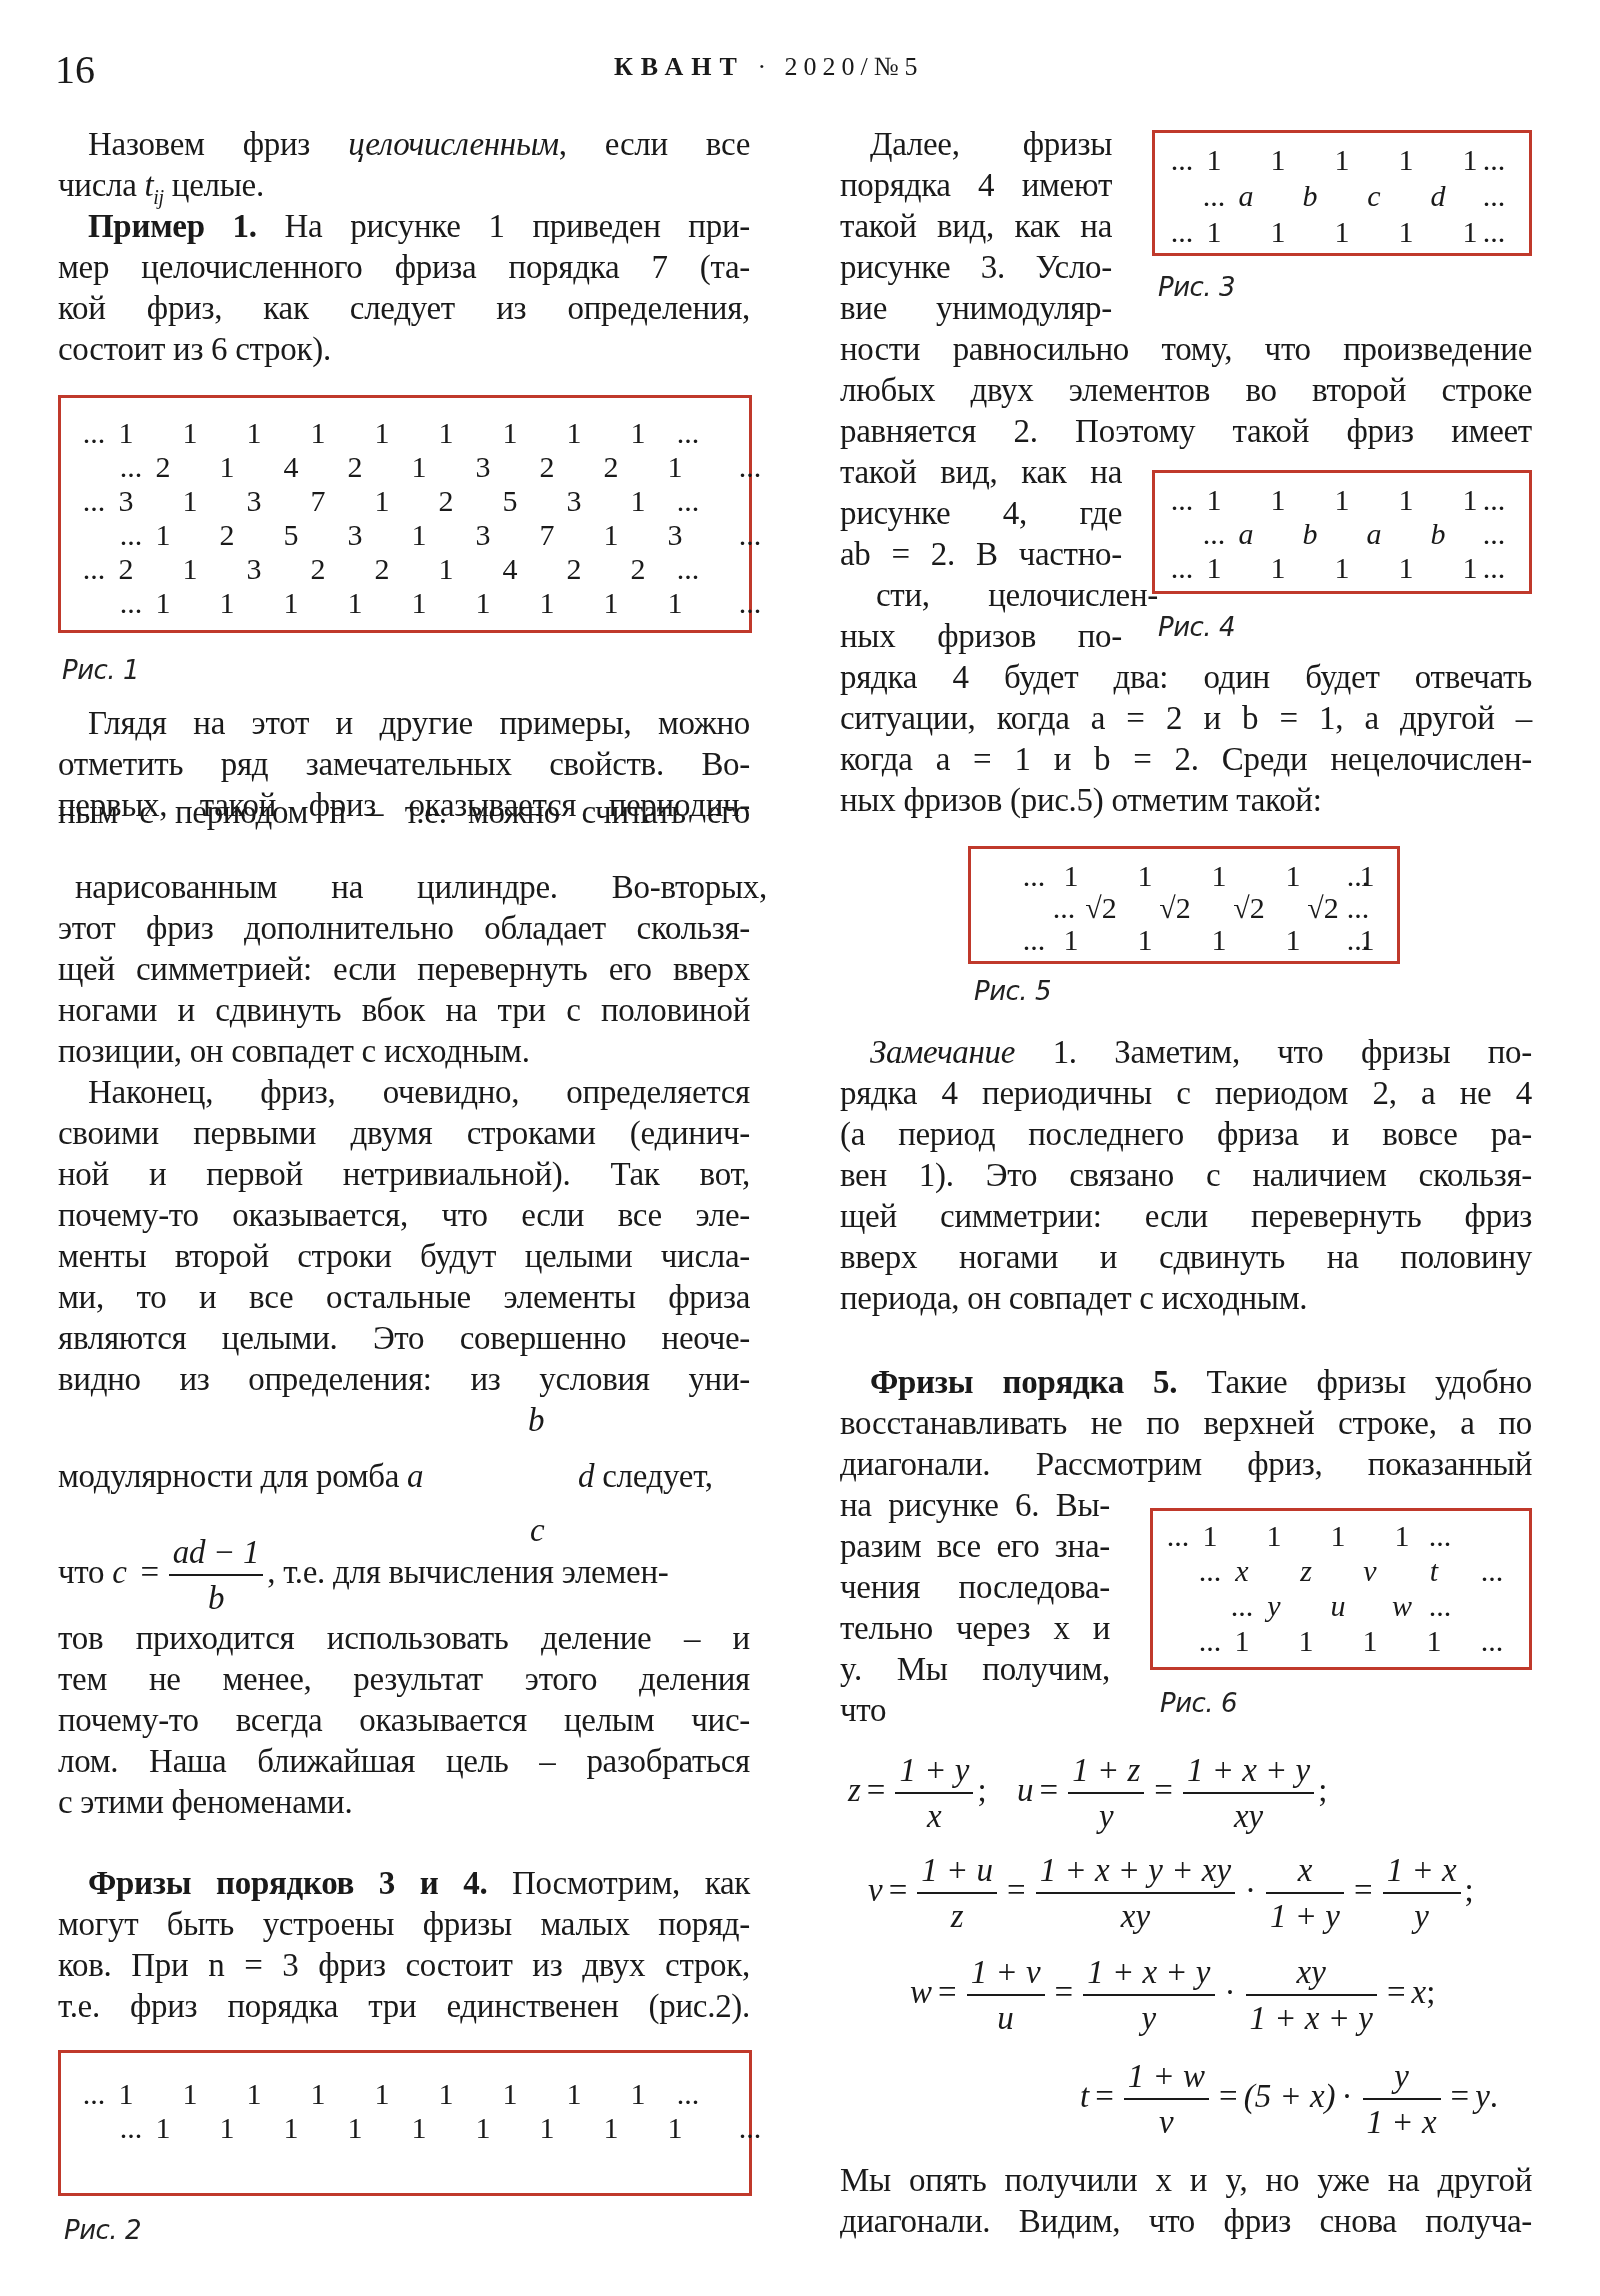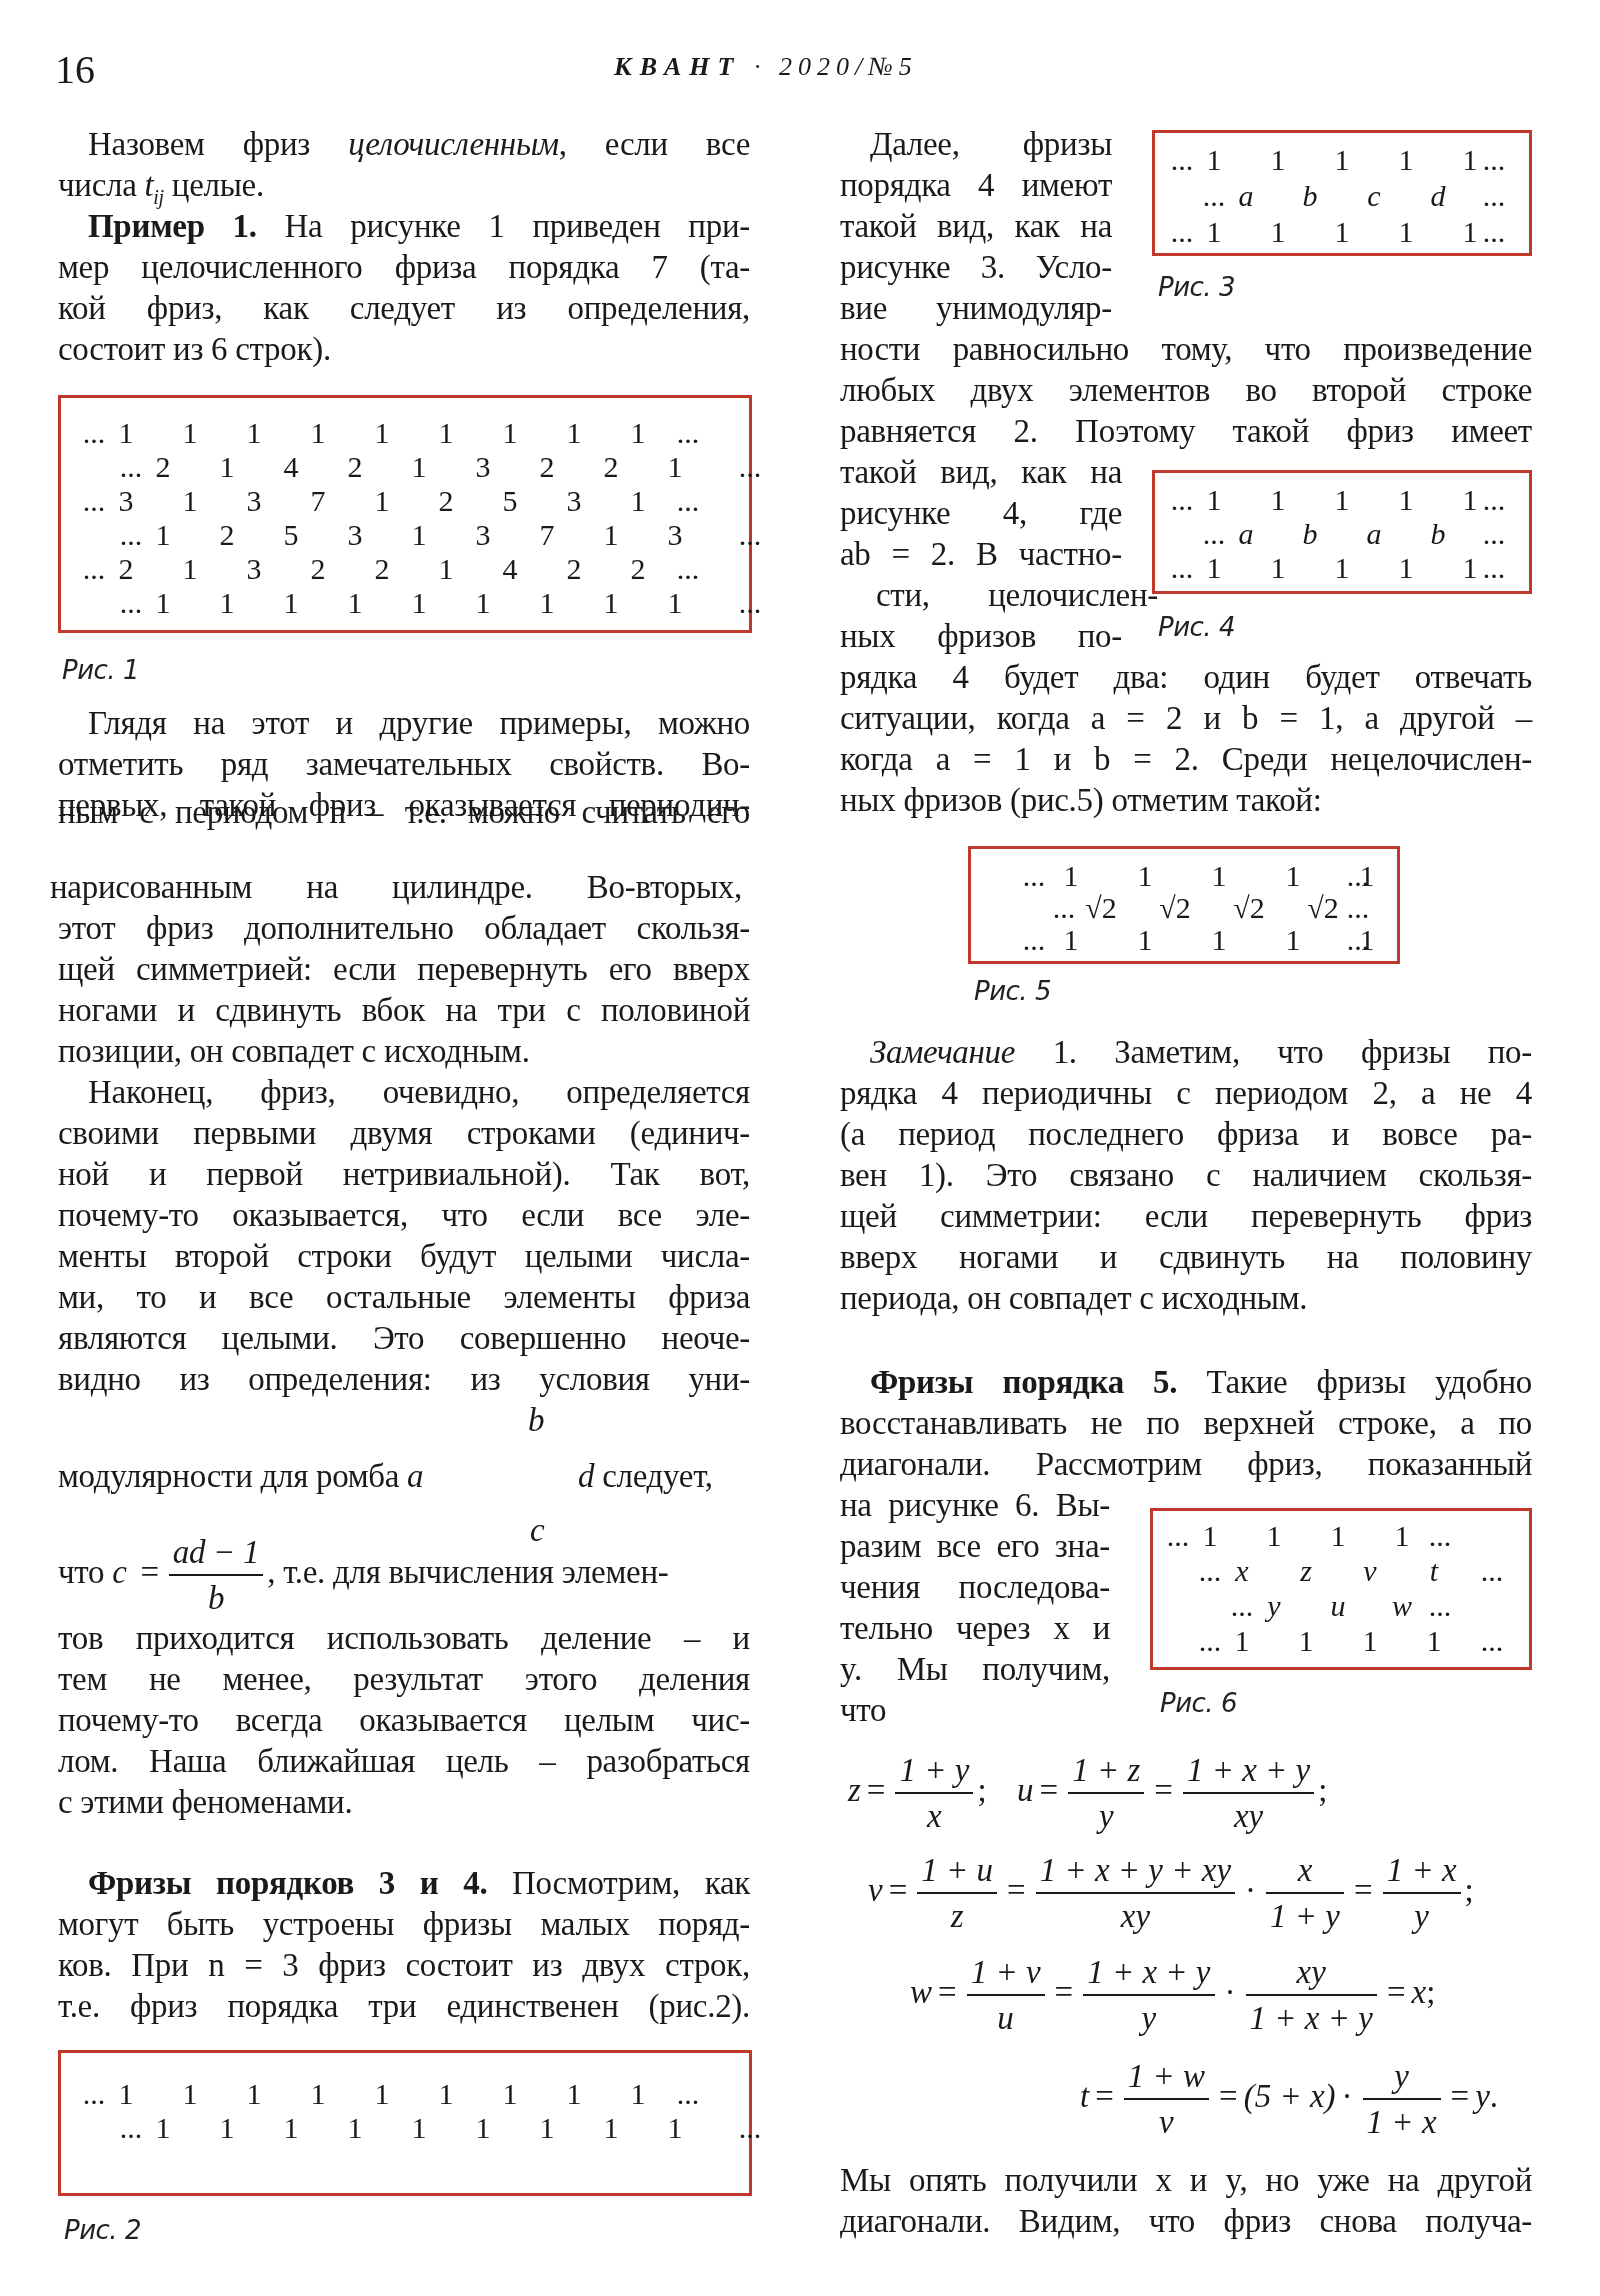--- a/index.html
+++ b/index.html
@@ -22,21 +22,21 @@
   .frac .num, .frac .den { display: block; padding: 0 4px; line-height: 44px; }
   .frac .num { border-bottom: 2.5px solid #1a1a1a; }
   .eq { position: absolute; font-size: 33px; white-space: nowrap; font-style: italic; }
   .eq .up { font-style: normal; }
   .sym { font-style: normal; margin: 0 6px; }
 </style>
 </head>
 <body>
 
 <div class="abs pagenum" style="left:55px; top:46px;">16</div>
-<div class="abs running" style="left:614px; top:52px;font-style:italic;">
+<div class="abs running" style="left:614px; top:52px;">
   <span class="mag">КВАНТ</span>
   <span>·</span>
   <span>2020/№5</span>
 </div>
 
 <div>
   <div class="line j" style="left:88px; top:124px; width:662px;">
     <span>Назовем фриз </span><span class="em">целочисленным</span><span>, если все</span>
   </div>
   <div class="line" style="left:58px; top:165px;">
@@ -118,21 +118,21 @@
         <div class="cell" style="left: 599px; top: 188px; width: 30px;">1</div>
         <div class="cell" style="left: 672px; top: 188px; width: 34px;">...</div>
       </div>
   </div>
   <div class="cap" style="left:62px; top:655px;">Рис. 1</div>
 
   <div class="line j" style="left:88px; top:703px; width:662px;">Глядя на этот и другие примеры, можно</div>
   <div class="line j" style="left:58px; top:744px; width:692px;">отметить ряд замечательных свойств. Во-</div>
   <div class="line j" style="left:58px; top:785px; width:692px;">первых, такой фриз оказывается периодич-</div>
   <div class="line j" style="left:58px; top:792px; width:692px;">ным с периодом n – т.е. можно считать его</div>
-  <div class="line j" style="left:50px; top:867px; width:692px;">нарисованным на цилиндре. Во-вторых,</div>
+  <div class="line j" style="left:75px; top:867px; width:692px;">нарисованным на цилиндре. Во-вторых,</div>
   <div class="line j" style="left:58px; top:908px; width:692px;">этот фриз дополнительно обладает скользя-</div>
   <div class="line j" style="left:58px; top:949px; width:692px;">щей симметрией: если перевернуть его вверх</div>
   <div class="line j" style="left:58px; top:990px; width:692px;">ногами и сдвинуть вбок на три с половиной</div>
   <div class="line" style="left:58px; top:1031px;">позиции, он совпадет с исходным.</div>
 
   <div class="line j" style="left:88px; top:1072px; width:662px;">Наконец, фриз, очевидно, определяется</div>
   <div class="line j" style="left:58px; top:1113px; width:692px;">своими первыми двумя строками (единич-</div>
   <div class="line j" style="left:58px; top:1154px; width:692px;">ной и первой нетривиальной). Так вот,</div>
   <div class="line j" style="left:58px; top:1195px; width:692px;">почему-то оказывается, что если все эле-</div>
   <div class="line j" style="left:58px; top:1236px; width:692px;">менты второй строки будут целыми числа-</div>

